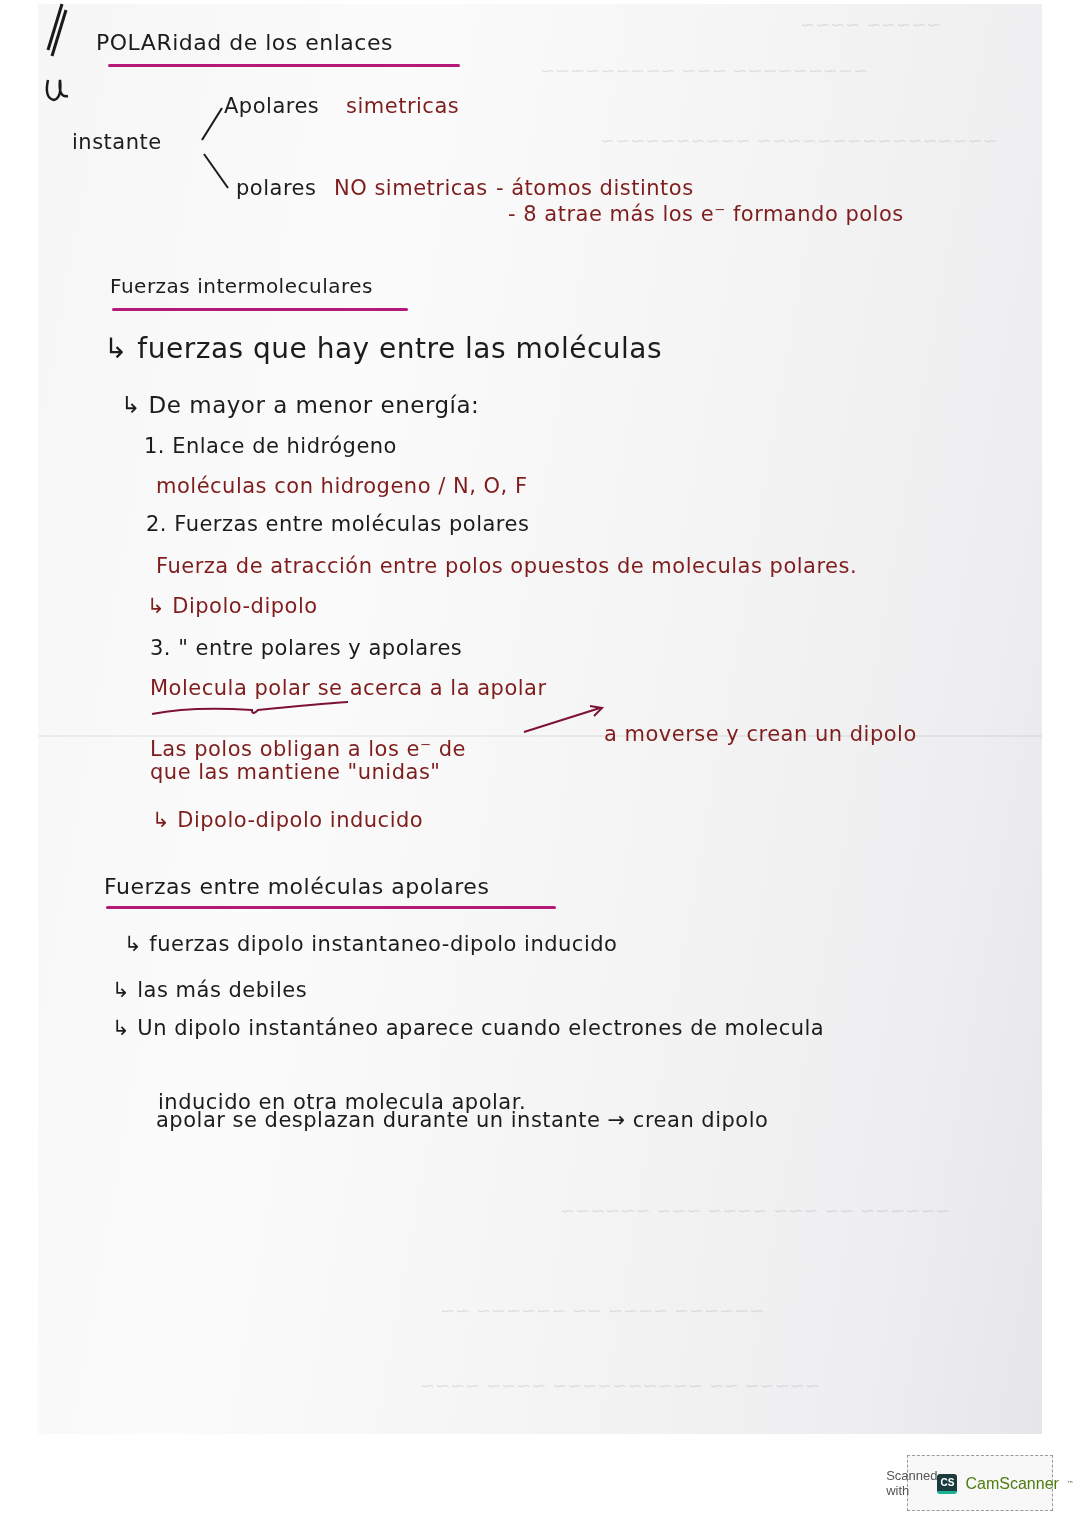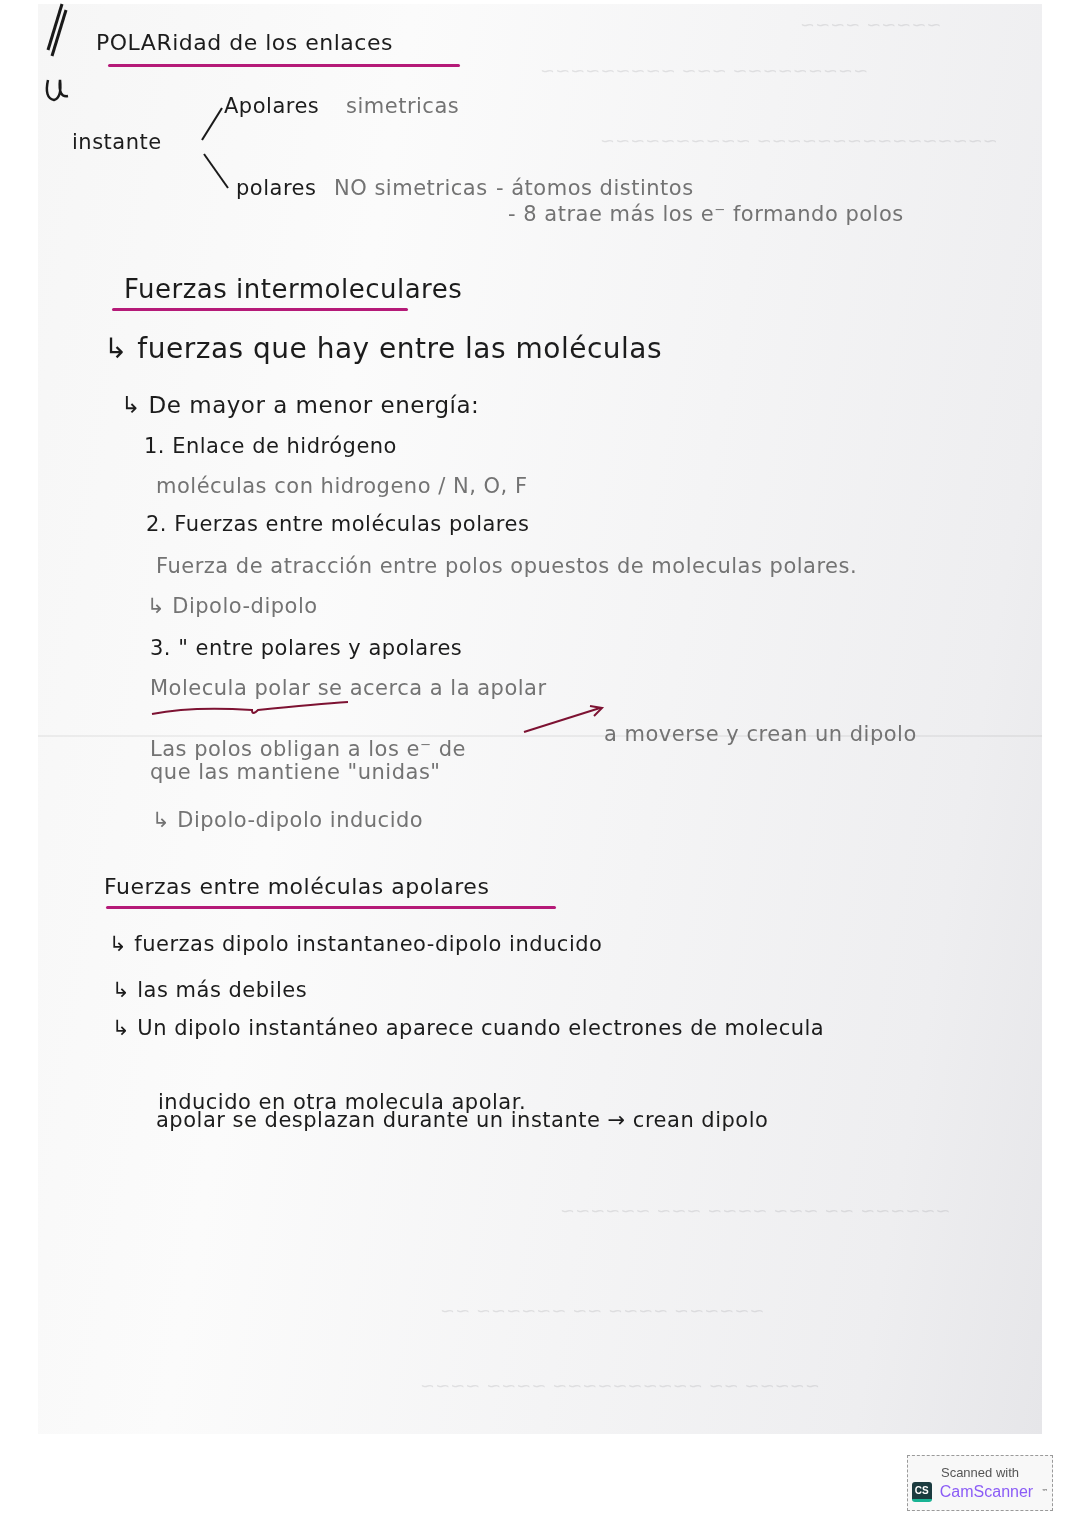--- a/index.html
+++ b/index.html
@@ -16,41 +16,41 @@
     position: absolute; left: 38px; top: 735px; width: 1004px; height: 2px;
     background: rgba(0,0,0,0.05);
   }
   .ln {
     position: absolute; white-space: nowrap;
     font-family: "DejaVu Sans", sans-serif;
     font-size: 21px; letter-spacing: 0.5px;
     transform-origin: left center;
   }
   .k { color: #1c1c1c; }
-  .r { color: #737373; }
+  .r { color: #7f1d1d; }
   .ul { position: absolute; height: 3px; background: #b51a78; border-radius: 2px; }
   .ghost {
     position: absolute; color: rgba(120,120,130,0.18); font-size: 18px; white-space: nowrap;
     transform: scaleX(-1);
   }
   .slash { position: absolute; left: 40px; top: 0px; width: 34px; height: 110px; }
   .branch { position: absolute; }
   .cs-badge {
     position: absolute; left: 907px; top: 1455px; width: 146px; height: 56px;
     border: 1px dashed #9a9a9a; background: #f8f8f8; box-sizing: border-box;
-    display: flex; flex-direction: column; align-items: center; justify-content: center;
+    display: flex; flex-direction: row; align-items: center; justify-content: center;
   }
   .cs-top { font-size: 13px; color: #555; font-family: "Liberation Sans", sans-serif; }
   .cs-row { display: flex; align-items: center; gap: 8px; margin-top: 2px; }
   .cs-logo {
     width: 20px; height: 20px; border-radius: 3px; background: #1b3b3f;
     color: #fff; font-size: 10px; font-weight: bold; display: flex; align-items: center; justify-content: center;
     border-bottom: 3px solid #19b394; box-sizing: border-box; font-family: "Liberation Sans", sans-serif;
   }
-  .cs-name { font-size: 16px; color: #8b5cf6; font-family: "Liberation Sans", sans-serif; text-align: center; }
+  .cs-name { font-size: 16px; color: #4d7c0f; font-family: "Liberation Sans", sans-serif; text-align: center; }
 </style>
 </head>
 <body>
 
 <div class="paper"></div>
 <div class="fold"></div>
 
 <div class="ghost" style="left:800px;top:14px;">~~~~~ ~~~~</div>
 <div class="ghost" style="left:540px;top:60px;">~~~~~~~~~ ~~~ ~~~~~~~~~</div>
 <div class="ghost" style="left:600px;top:130px;">~~~~~~~~~~~~~~~~ ~~~~~~~~~~</div>
@@ -72,21 +72,21 @@
 <div class="ln k" style="left:72px;top:130px;">instante</div>
 <svg class="branch" style="left:190px;top:100px;width:40px;height:100px;" viewBox="0 0 40 100">
   <path d="M32 8 L12 40" stroke="#1a1a1a" stroke-width="2" fill="none"></path>
   <path d="M14 54 L38 88" stroke="#1a1a1a" stroke-width="2" fill="none"></path>
 </svg>
 <div class="ln k" style="left:236px;top:176px;">polares</div>
 <div class="ln r" style="left:334px;top:176px;">NO simetricas</div>
 <div class="ln r" style="left:496px;top:176px;">- átomos distintos</div>
 <div class="ln r" style="left:508px;top:202px;">- 8 atrae más los e⁻ formando polos</div>
 
-<div class="ln k" style="left:110px;top:274px;font-size:26px;margin-left:14px;">Fuerzas intermoleculares</div>
+<div class="ln k" style="left:110px;top:274px;font-size:20px;">Fuerzas intermoleculares</div>
 <div class="ul" style="left:112px;top:308px;width:296px;"></div>
 
 <div class="ln k" style="left:104px;top:332px;font-size:28px;">↳ fuerzas que hay entre las moléculas</div>
 <div class="ln k" style="left:121px;top:392px;font-size:23px;">↳ De mayor a menor energía:</div>
 
 <div class="ln k" style="left:144px;top:434px;">1. Enlace de hidrógeno</div>
 <div class="ln r" style="left:156px;top:474px;">moléculas con hidrogeno / N, O, F</div>
 <div class="ln k" style="left:146px;top:512px;">2. Fuerzas entre moléculas polares</div>
 <div class="ln r" style="left:156px;top:554px;">Fuerza de atracción entre polos opuestos de moleculas polares.</div>
 <div class="ln r" style="left:147px;top:594px;">↳ Dipolo-dipolo</div>
@@ -100,21 +100,21 @@
   <path d="M4 30 L80 6" stroke="#7d1232" stroke-width="2" fill="none"></path>
   <path d="M70 4 L82 6 L74 14" stroke="#7d1232" stroke-width="2" fill="none"></path>
 </svg>
 <div class="ln r" style="left:604px;top:722px;">a moverse y crean un dipolo</div>
 <div class="ln r" style="left:150px;top:760px;">que las mantiene "unidas"</div>
 <div class="ln r" style="left:152px;top:808px;">↳ Dipolo-dipolo inducido</div>
 
 <div class="ln k" style="left:104px;top:874px;font-size:22px;">Fuerzas entre moléculas apolares</div>
 <div class="ul" style="left:106px;top:906px;width:450px;"></div>
 
-<div class="ln k" style="left:109px;top:932px;text-align:center;">↳ fuerzas dipolo instantaneo-dipolo inducido</div>
+<div class="ln k" style="left:124px;top:932px;text-align:center;">↳ fuerzas dipolo instantaneo-dipolo inducido</div>
 <div class="ln k" style="left:112px;top:978px;">↳ las más debiles</div>
 <div class="ln k" style="left:112px;top:1016px;">↳ Un dipolo instantáneo aparece cuando electrones de molecula</div>
 <div class="ln k" style="left:156px;top:1108px;">apolar se desplazan durante un instante → crean dipolo</div>
 <div class="ln k" style="left:158px;top:1090px;">inducido en otra molecula apolar.</div>
 
 <div class="cs-badge">
   <div class="cs-top">Scanned with</div>
   <div class="cs-row">
     <div class="cs-logo">CS</div>
     <span class="cs-name">CamScanner</span>

